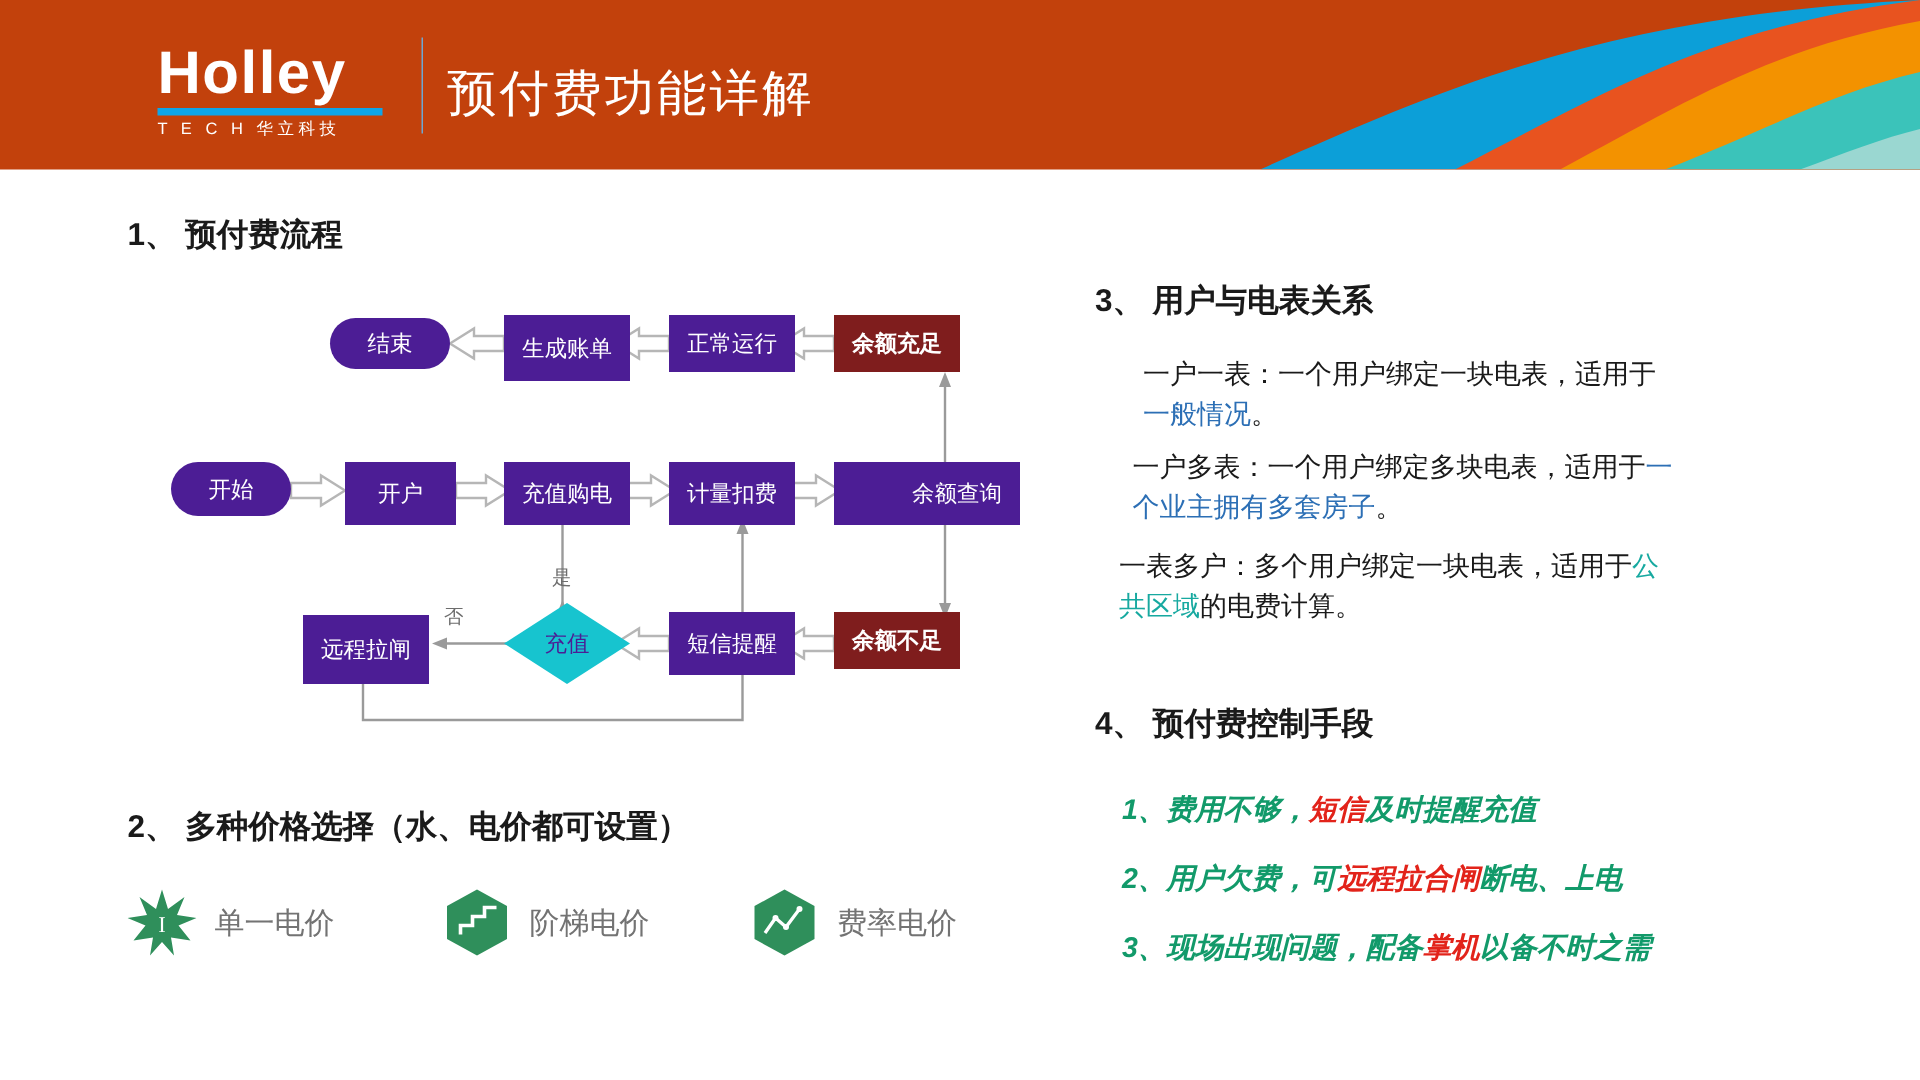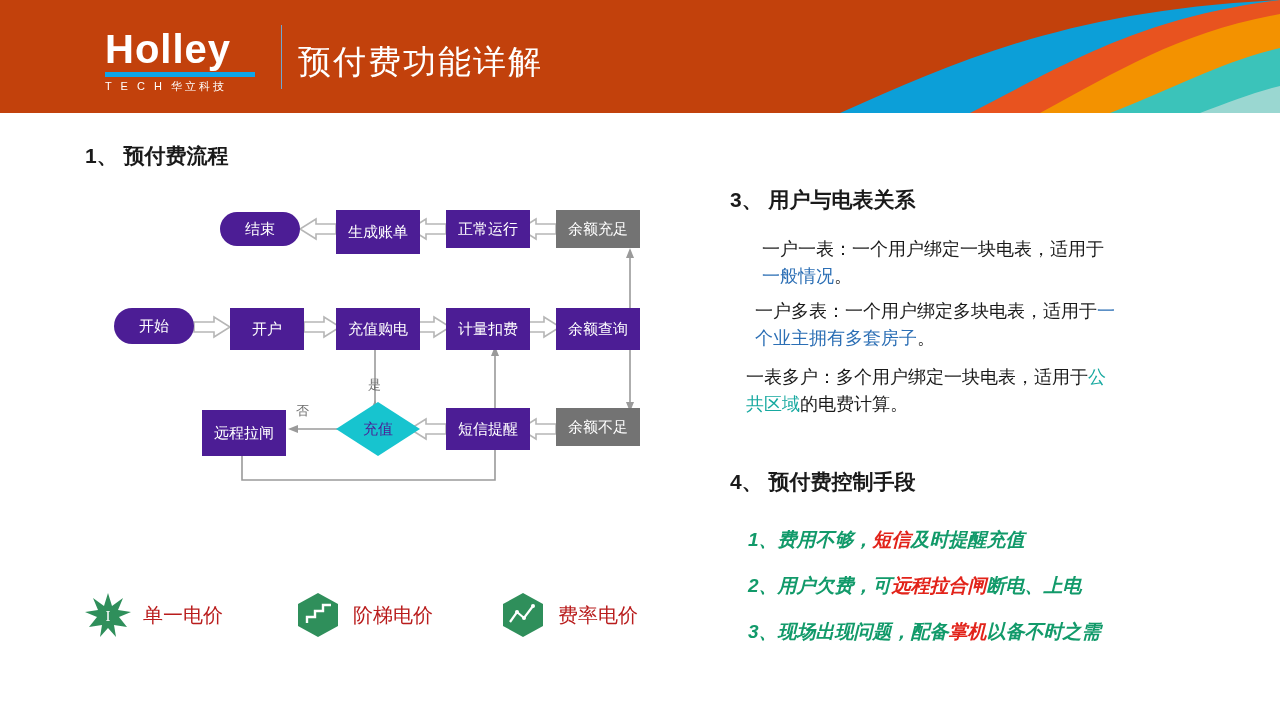--- a/index.html
+++ b/index.html
@@ -48,38 +48,39 @@
 
   
   .flow{position:absolute;left:110px;top:190px;width:600px;height:300px;}
   .node{
     position:absolute;background:#4c1d95;color:#ffffff;
     font-size:15px;display:flex;align-items:center;justify-content:center;
     text-align:center;
   }
   .node.rounded{border-radius:20px;}
   .node.ribbon{ 
-    background:#737373;
+    background:#7f1d1d;
+    font-weight:bold;
   }
   .diamond-wrap{position:absolute;}
   .lbl{position:absolute;color:#6d6d6d;font-size:13px;}
 
   
   .txt-blk{position:absolute;font-size:18px;color:#1a1a1a;line-height:27px;}
   .blue{color:#2c6fb5;}
   .teal{color:#17a9a0;}
   .green{color:#129a6a;}
   .red{color:#e2231a;}
 
   .ctrl-line{position:absolute;font-size:19px;font-weight:bold;font-style:italic;}
 
   
   .price-row{position:absolute;left:85px;top:592px;width:620px;height:60px;}
   .price-item{position:absolute;display:flex;align-items:center;}
-  .price-label{font-size:20px;color:#b91c1c;margin-left:12px;}
+  .price-label{font-size:20px;color:#737373;margin-left:12px;}
 </style>
 </head>
 <body>
 
 <div class="slide">
 
   <div class="header">
     <div class="hdr-swoosh">
       <svg width="640" height="113" viewBox="0 0 640 113" xmlns="http://www.w3.org/2000/svg">
         <path d="M640,0 L640,113 L200,113 C320,60 430,10 640,0 Z" fill="#0c9fd8"></path>
@@ -148,39 +149,40 @@
     <div class="node rounded" style="left:110px;top:22px;width:80px;height:34px;">结束</div>
     <div class="node" style="left:226px;top:20px;width:84px;height:44px;">生成账单</div>
     <div class="node" style="left:336px;top:20px;width:84px;height:38px;">正常运行</div>
     <div class="node ribbon" style="left:446px;top:20px;width:84px;height:38px;">余额充足</div>
 
     
     <div class="node rounded" style="left:4px;top:118px;width:80px;height:36px;">开始</div>
     <div class="node" style="left:120px;top:118px;width:74px;height:42px;">开户</div>
     <div class="node" style="left:226px;top:118px;width:84px;height:42px;">充值购电</div>
     <div class="node" style="left:336px;top:118px;width:84px;height:42px;">计量扣费</div>
-    <div class="node" style="left:446px;top:118px;width:84px;height:42px;">余额查询</div>
+    <div class="node" style="left:446px;top:118px;width:84px;height:42px;padding-left:40px;">余额查询</div>
 
     
     <div class="node" style="left:92px;top:220px;width:84px;height:46px;">远程拉闸</div>
 
     <div class="diamond-wrap" style="left:226px;top:212px;width:84px;height:54px;">
       <svg width="84" height="54" viewBox="0 0 84 54" xmlns="http://www.w3.org/2000/svg">
         <polygon points="42,0 84,27 42,54 0,27" fill="#17c4cf"></polygon>
       </svg>
       <div style="position:absolute;left:0;top:0;width:84px;height:54px;display:flex;align-items:center;justify-content:center;color:#4c1d95;font-size:15px;">充值</div>
     </div>
 
     <div class="node" style="left:336px;top:218px;width:84px;height:42px;">短信提醒</div>
     <div class="node ribbon" style="left:446px;top:218px;width:84px;height:38px;">余额不足</div>
 
     <div class="lbl" style="left:258px;top:186px;">是</div>
     <div class="lbl" style="left:186px;top:212px;">否</div>
   </div>
 
+  <div class="sec-head sec2">2、 多种价格选择（水、电价都可设置）</div>
 
   <div class="price-row">
 
     <div class="price-item" style="left:0px;top:0px;">
       <svg width="46" height="46" viewBox="0 0 46 46" xmlns="http://www.w3.org/2000/svg">
         <polygon points="23,1 27,14 38,6 33,18 46,20 34,25 42,35 29,33 31,45 23,36 15,45 17,33 4,35 12,25 0,20 13,18 8,6 19,14" fill="#2f8f5b"></polygon>
         <text x="23" y="29" font-size="15" fill="#ffffff" text-anchor="middle" font-family="Liberation Serif, serif">I</text>
       </svg>
       <span class="price-label">单一电价</span>
     </div>

